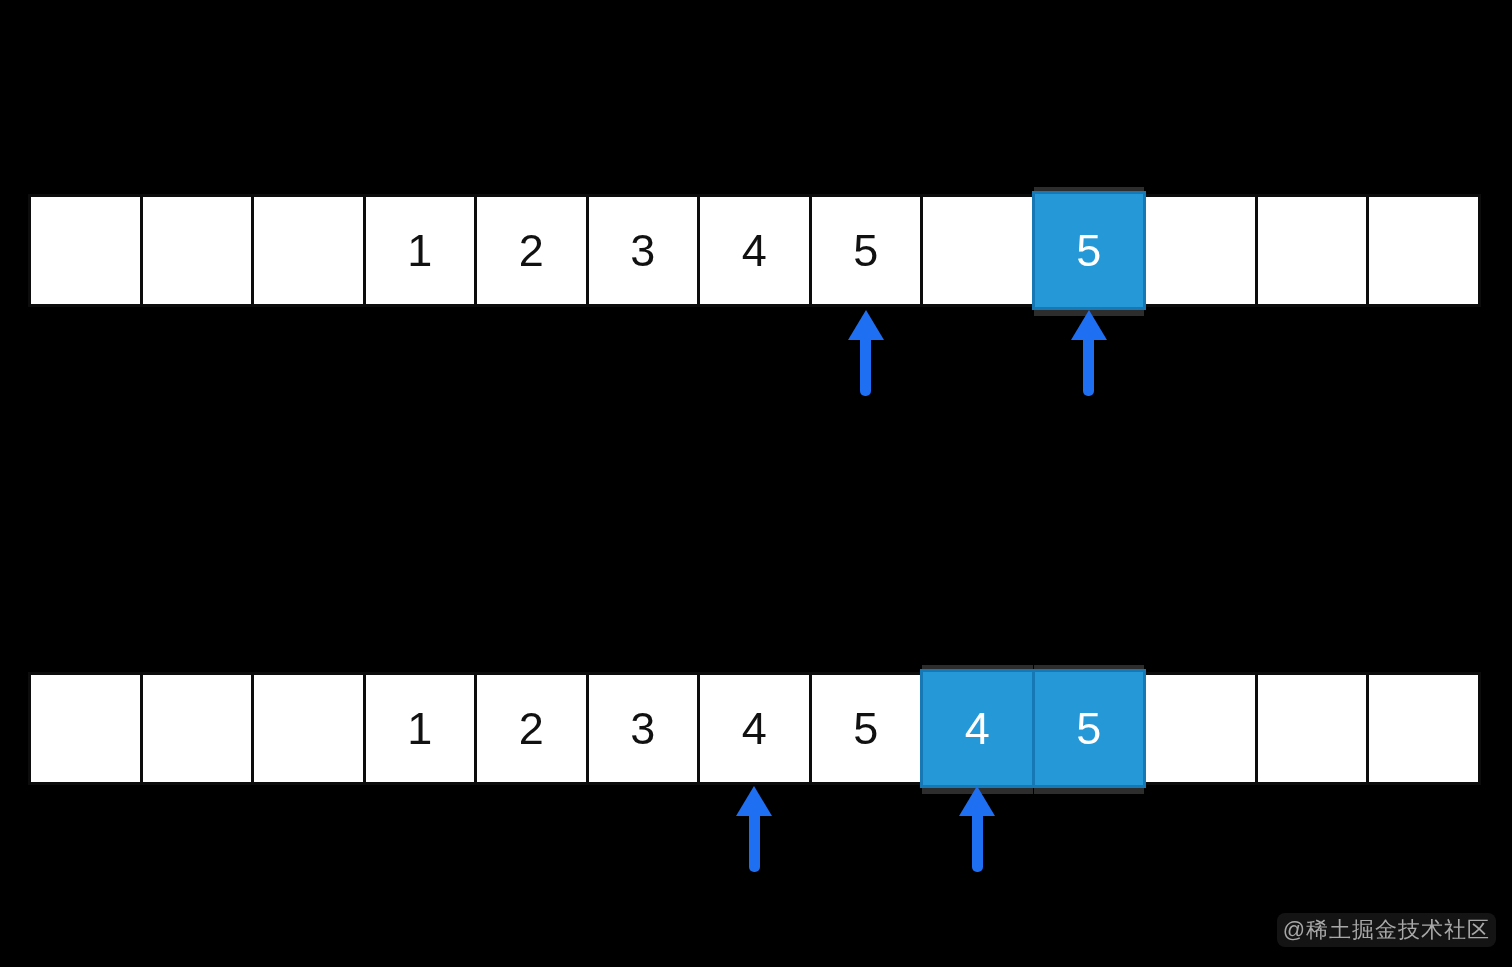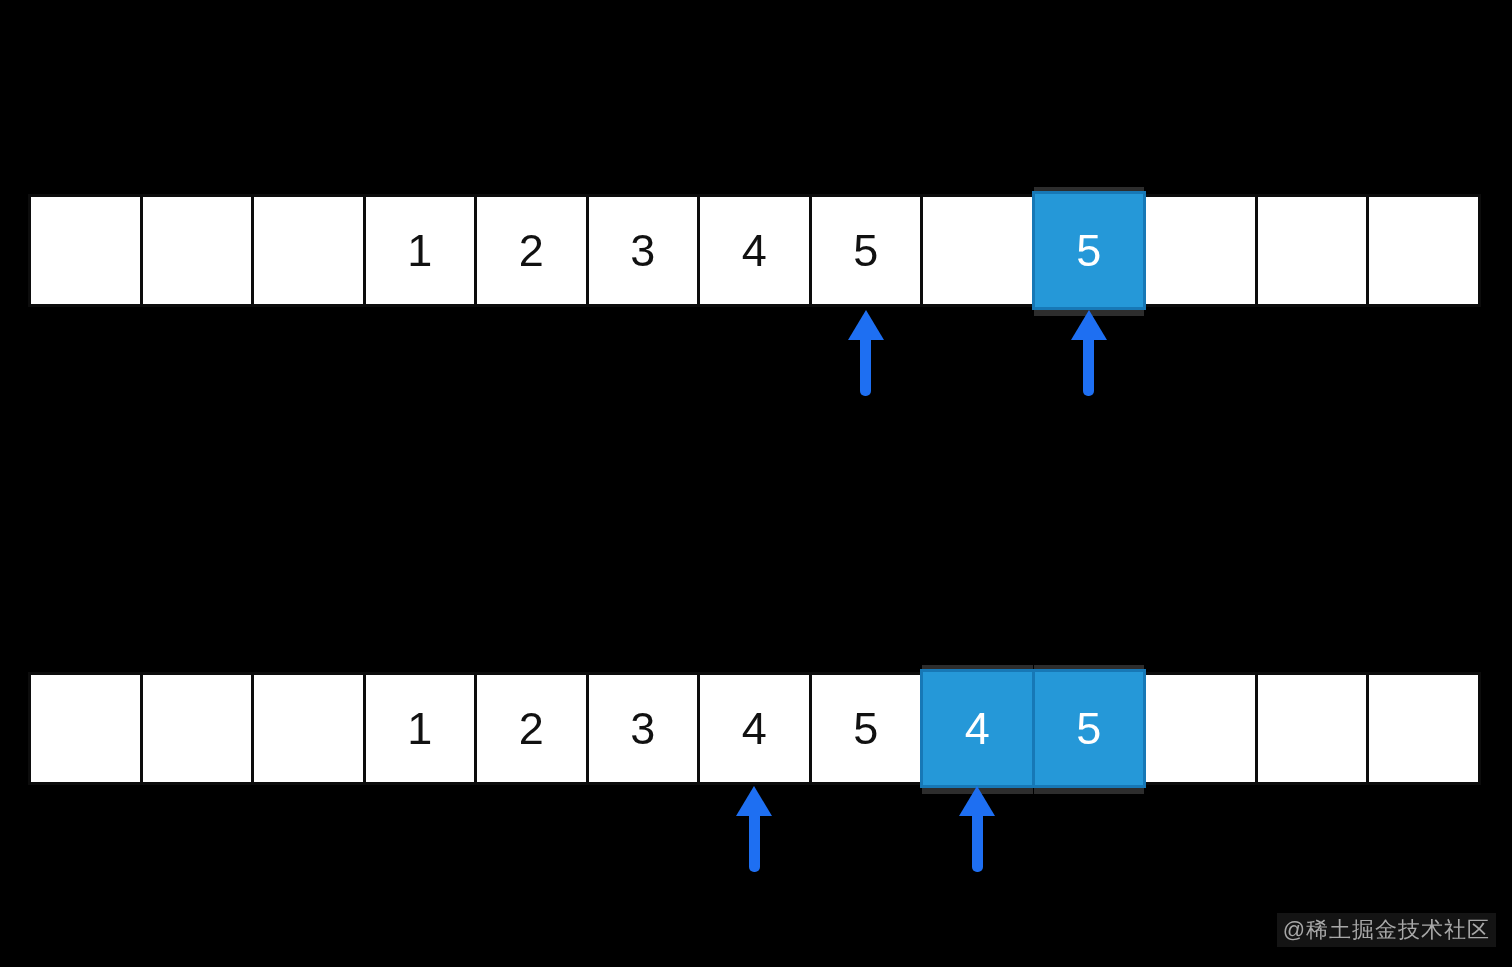--- a/index.html
+++ b/index.html
@@ -77,20 +77,21 @@
   .watermark {
     position: absolute;
     right: 16px;
     bottom: 20px;
     z-index: 4;
     font-size: 22px;
     letter-spacing: 1px;
     color: var(--watermark, #a8a8a8);
     background: rgba(90, 90, 90, 0.22);
     padding: 2px 6px;
+    border-radius: 8px;
   }
 </style>
 </head>
 <body style="--bg: #000000; --cell-fill: #ffffff; --cell-border: #0c0c0c; --digit: #111111; --hl-fill: #2598d8; --hl-border: #1778b6; --hl-shadow: #2d2d2d; --hl-digit: #ffffff; --arrow: #1e6ff2; --watermark: #a8a8a8;">
 
 <div class="stage">
   <div id="rows-root">
       <div class="array-row row-0">
         <div class="cell"></div>
         <div class="cell"></div>

